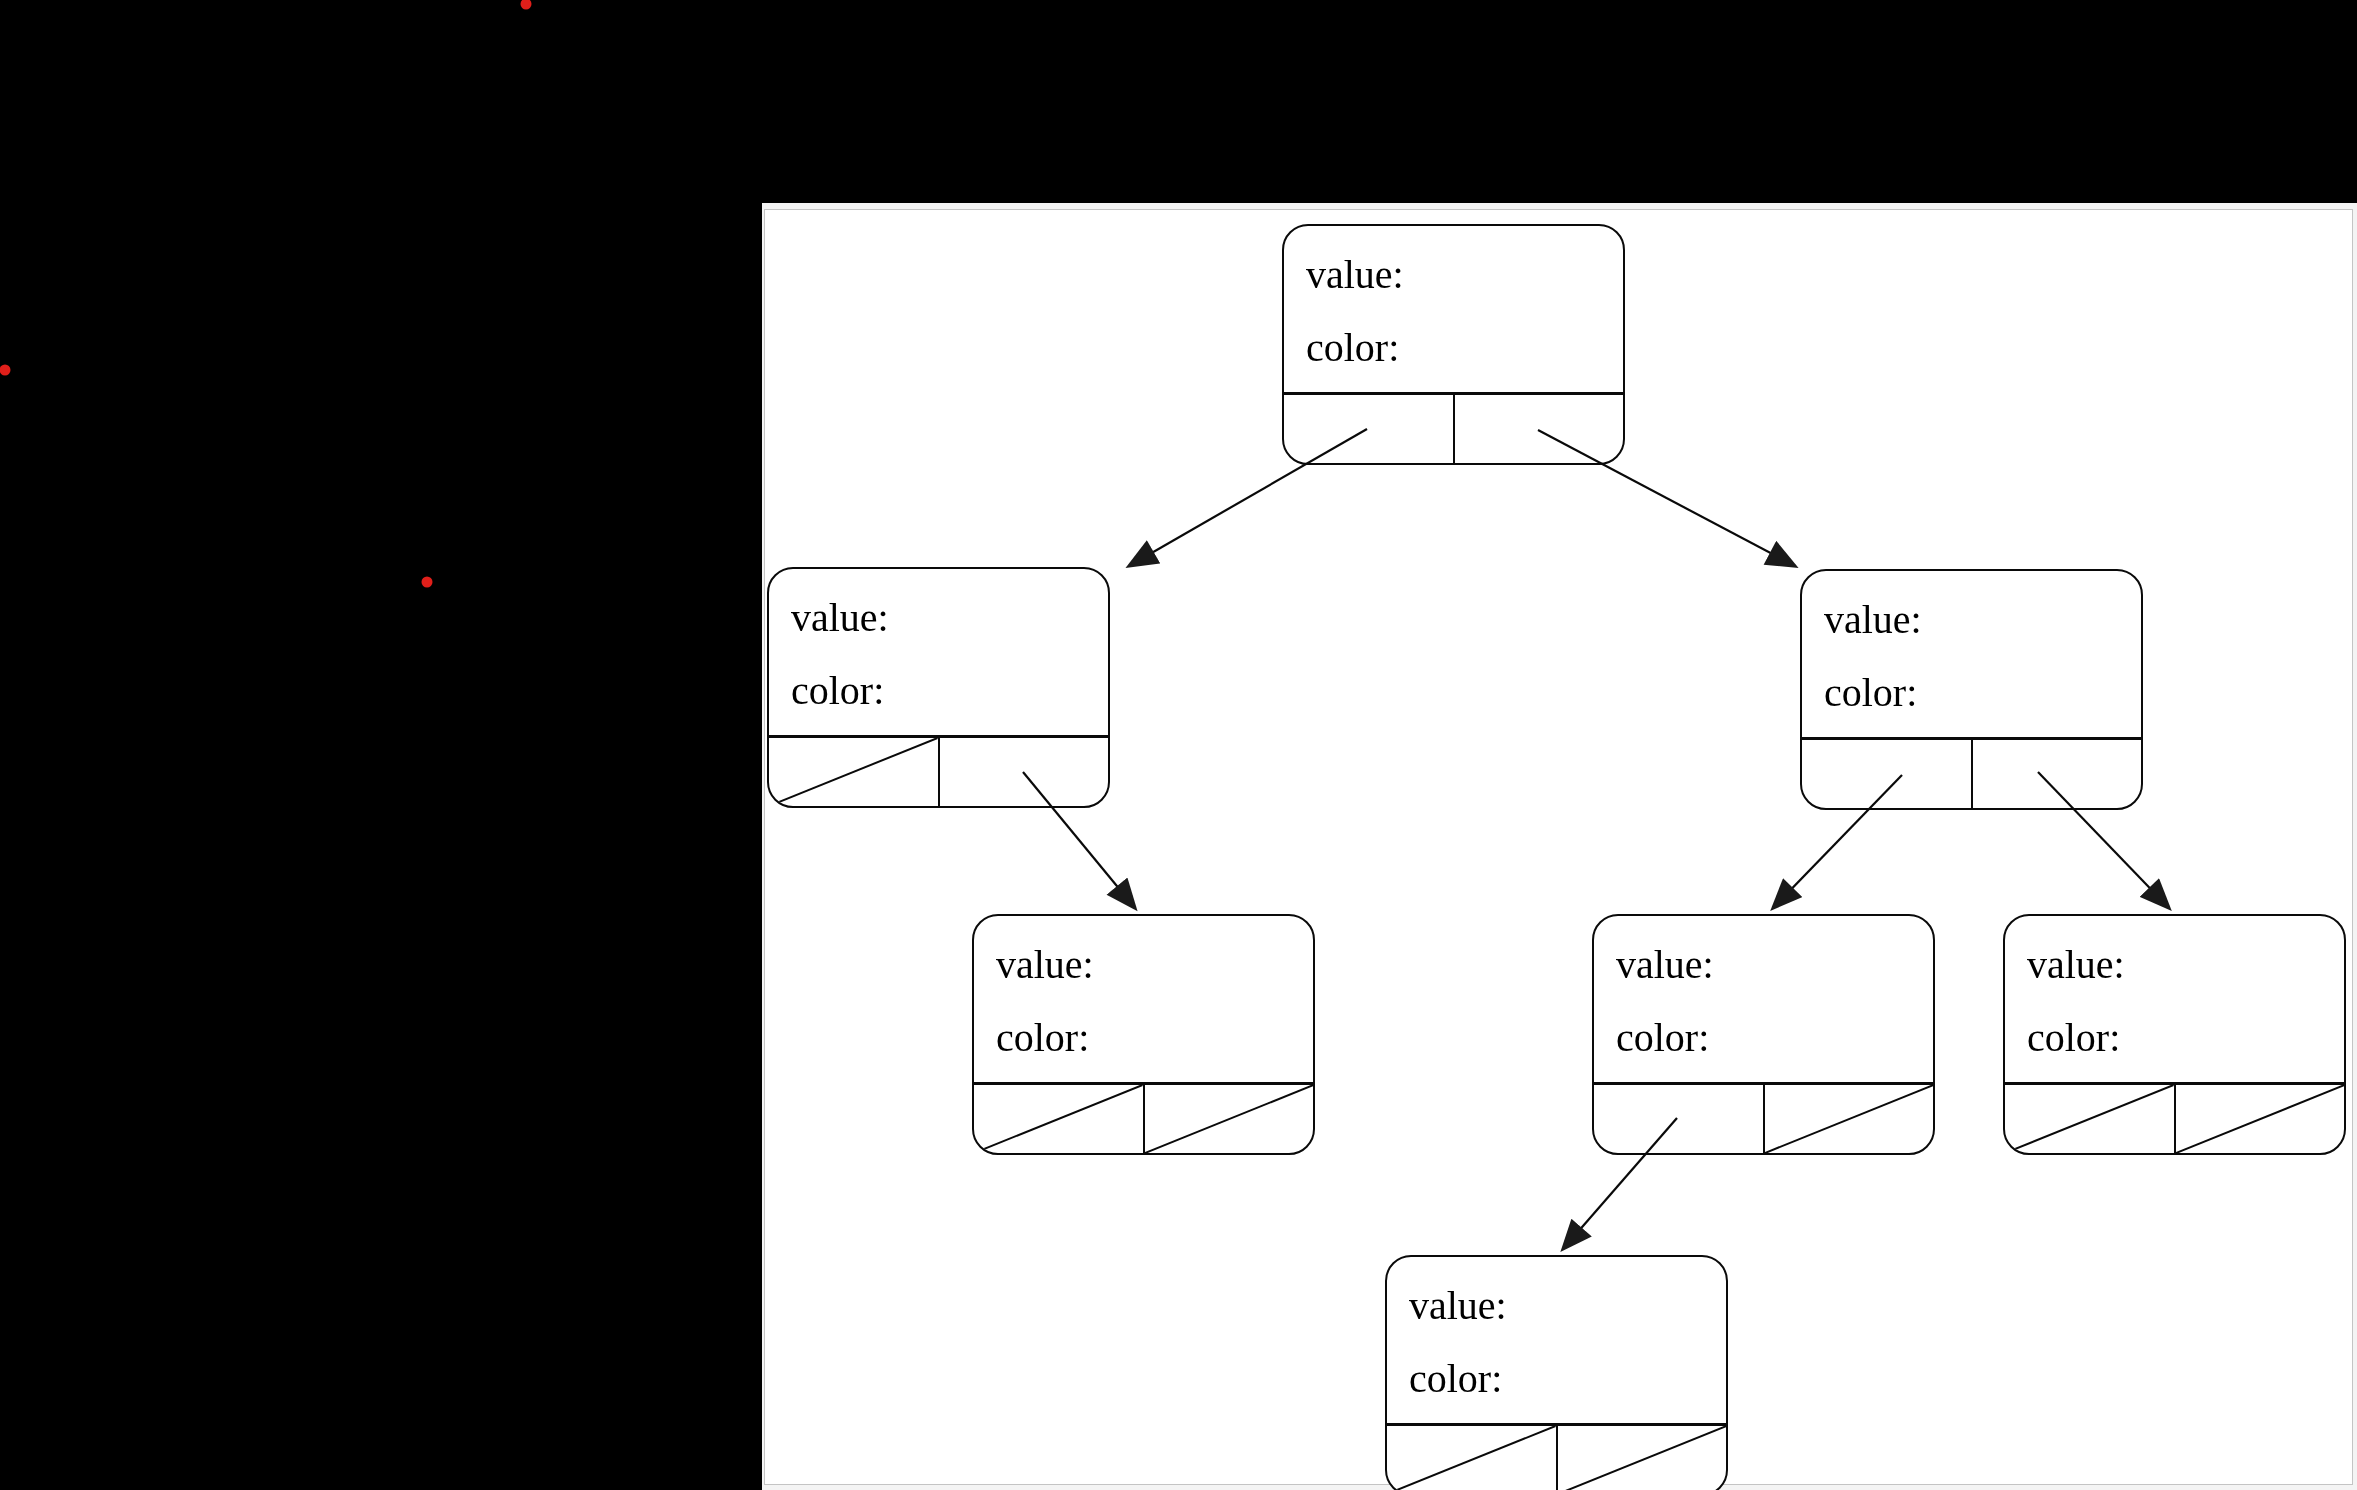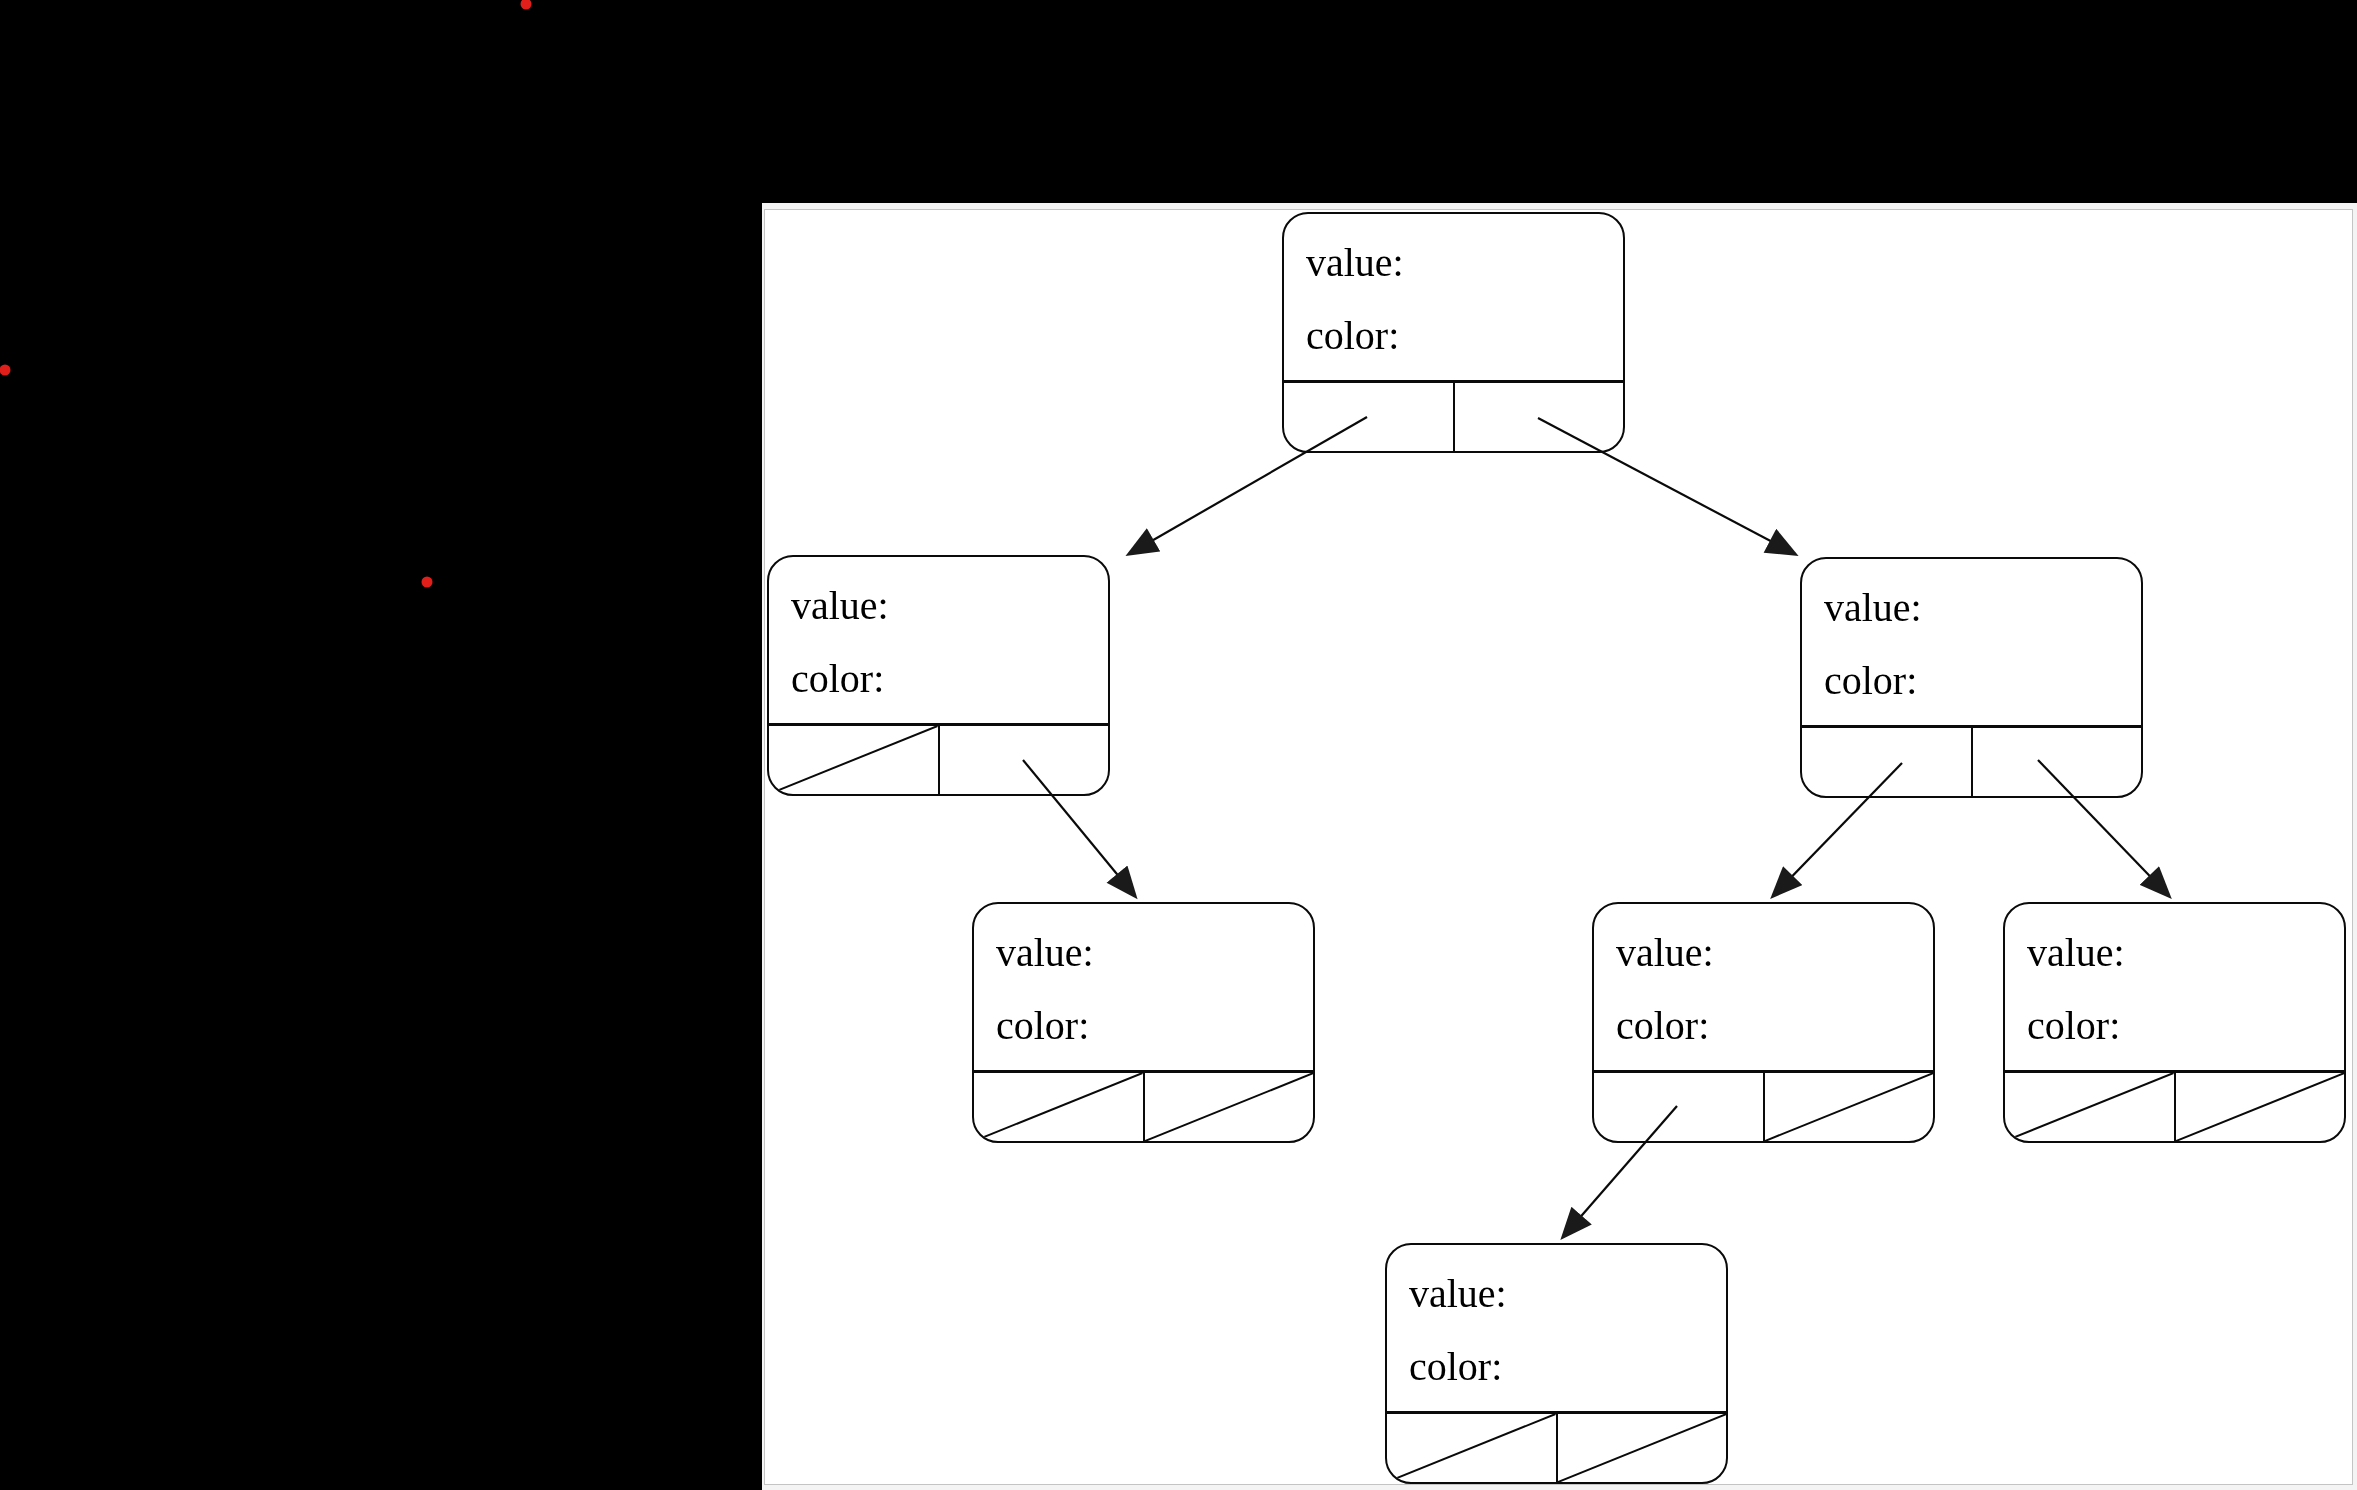--- a/index.html
+++ b/index.html
@@ -17,21 +17,21 @@
     width:1595px; height:1287px;
     background:#f4f4f4;
   }
   .panel-inner {
     position:absolute;
     left:2px; top:6px; right:4px; bottom:5px;
     background:#ffffff;
     border:1px solid #c4c4c4;
   }
   .diagram {
-    position:absolute; inset:0;
+    position:absolute; inset:0;margin-top:12px;
   }
   
   .node {
     position:absolute;
     width:343px; height:241px;
     box-sizing:border-box;
     background:#fff;
     border:2px solid #0a0a0a;
     border-radius:26px;
     overflow:hidden;

